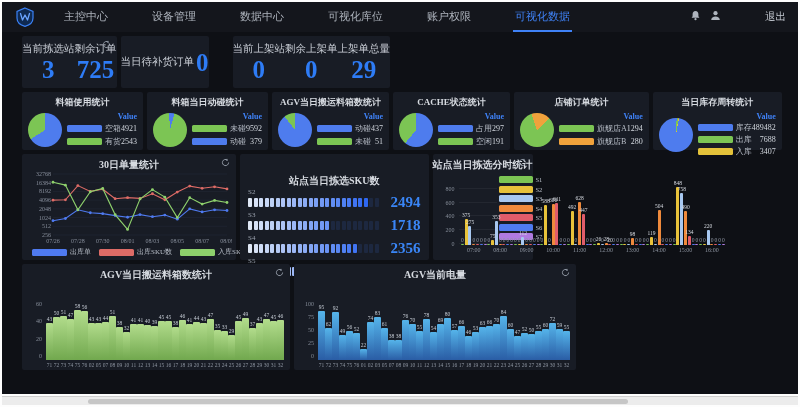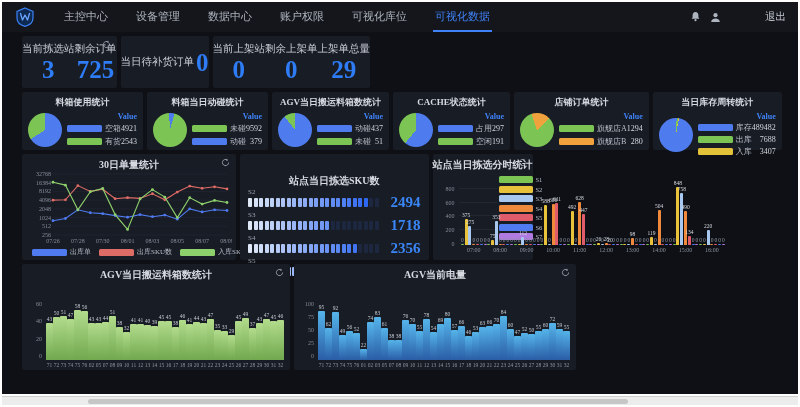--- a/index.html
+++ b/index.html
@@ -5,39 +5,39 @@
   html,body{margin:0;padding:0;background:#ffffff;width:800px;height:407px;overflow:hidden;
     font-family:"Liberation Sans","DejaVu Sans",sans-serif;}
   .frame{width:800px;height:407px;box-sizing:border-box;padding:2px;background:#fdfdfd;position:relative;}
   .app{width:796px;height:392px;background:#0e1015;position:relative;overflow:hidden;}
   .bottom-strip{position:absolute;left:2px;bottom:2px;width:796px;height:9px;background:#ececec;border-top:1px solid #cfcfcf;box-sizing:border-box;}
   .scroll-thumb{position:absolute;left:86px;top:2px;width:540px;height:5px;border-radius:3px;background:#c6c6c6;}
 
   
   nav{height:30px;background:#14161c;display:flex;align-items:center;padding:0 12px;}
   .logo{width:22px;height:22px;margin-right:14px;display:flex;align-items:center;justify-content:center;cursor:pointer;}
-  .menu{display:flex;list-style:none;margin:0;padding:0;height:30px;}
+  .menu{display:flex;list-style:none;margin:0;padding:0;height:30px;gap:16px;}
   .menu li{font-size:11px;color:#aeb4bd;padding:0 2px;margin:0 12px;line-height:28px;height:28px;cursor:pointer;border-bottom:2px solid transparent;white-space:nowrap;}
   .menu li.active{color:#3f82f7;border-bottom-color:#3f82f7;}
-  .nav-right{margin-left:auto;display:flex;align-items:center;gap:9px;}
+  .nav-right{margin-left:auto;display:flex;gap:9px;}
   .username{font-size:10px;color:#6b7078;min-width:26px;display:inline-block;}
   .logout{font-size:10.5px;color:#c2c7cf;cursor:pointer;white-space:nowrap;}
 
   
   .dash{padding:4px 6px 0 20px;}
   .row{display:flex;gap:4px;margin-bottom:4px;font-family:Liberation Serif, serif;}
   .panel{background:#181c25;border-radius:2px;position:relative;box-sizing:border-box;}
   .panel-title{font-size:10px;font-weight:bold;color:#d6dae0;text-align:center;padding-top:5px;line-height:11px;white-space:nowrap;}
   .refresh-btn{position:absolute;top:4px;right:6px;cursor:pointer;line-height:0;}
 
   
   .stats-row{height:52px;}
   .stats-a{width:310px;display:flex;justify-content:space-around;align-items:center;}
   .stats-b{width:140px;display:flex;align-items:center;justify-content:center;}
-  .stats-c{flex:1;display:flex;justify-content:center;align-items:center;}
+  .stats-c{flex:1;display:flex;justify-content:center;align-items:center;margin-left:20px;}
   .stat{text-align:center;}
   .stat-label{display:block;font-size:10.5px;color:#c9ced6;margin-bottom:1px;white-space:nowrap;}
   .stat-value{display:block;font-size:25px;font-weight:bold;color:#2e7cf6;line-height:25px;}
   .inline-stat{display:flex;align-items:center;}
   .inline-stat .stat-label{margin:0;font-size:10.5px;}
   .inline-stat .stat-value{font-size:25px;margin-left:2px;}
 
   
   .pies-row{height:58px;}
   .pie-panel{flex:1;padding:0 6px;}
@@ -103,22 +103,22 @@
       <div class="logo">
         <svg width="20" height="20" viewBox="0 0 20 20">
           <path d="M10 1 L18 4.5 V11 C18 15.5 14.5 18.2 10 19.3 C5.5 18.2 2 15.5 2 11 V4.5 Z" fill="#0f2a52" stroke="#3b82f6" stroke-width="1.2"></path>
           <path d="M5.5 6.5 L7.5 13 L10 8 L12.5 13 L14.5 6.5" fill="none" stroke="#6aa4ff" stroke-width="1.3" stroke-linecap="round" stroke-linejoin="round"></path>
         </svg>
       </div>
       <ul class="menu" id="nav-menu">
           <li>主控中心</li>
           <li>设备管理</li>
           <li>数据中心</li>
+          <li>可视化库位</li>
           <li>账户权限</li>
-          <li>可视化库位</li>
           <li class="active">可视化数据</li>
         </ul>
       <div class="nav-right">
         <span style="line-height:0;cursor:pointer;">
           <svg width="11" height="12" viewBox="0 0 11 12">
               <path d="M5.5 1 C3.6 1 2.6 2.4 2.6 4.3 V6.2 L1.6 7.7 H9.4 L8.4 6.2 V4.3 C8.4 2.4 7.4 1 5.5 1 Z" fill="#aeb4bd"></path>
               <circle cx="5.5" cy="9.2" r="1.1" fill="#aeb4bd"></circle>
             </svg>
         </span>
         <span style="line-height:0;cursor:pointer;">

